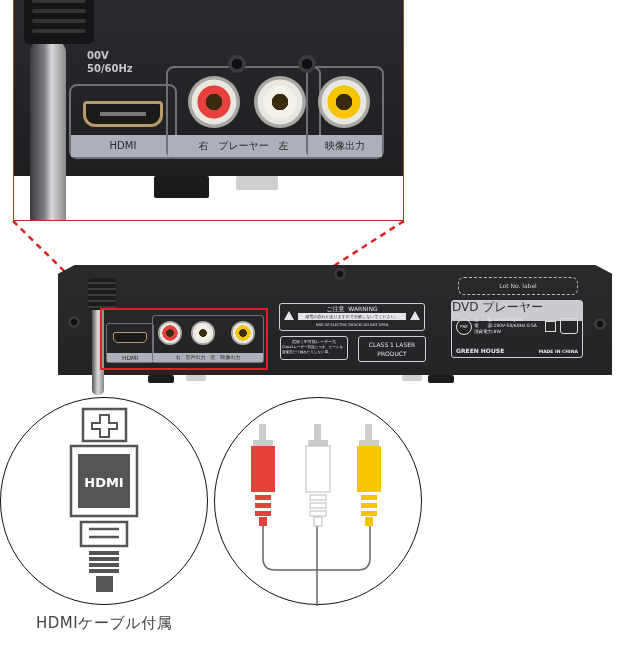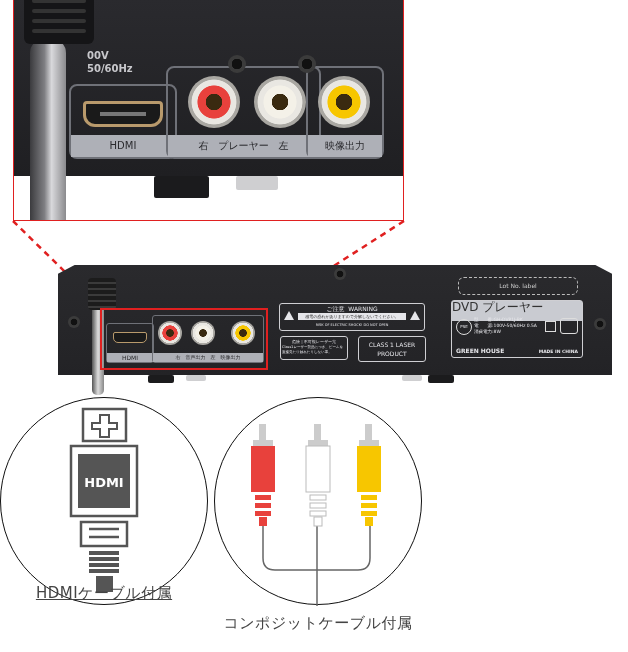--- a/index.html
+++ b/index.html
@@ -184,18 +184,17 @@
     <rect x="142" y="48" width="24" height="46" fill="#f7c600"></rect>
     <g fill="#f7c600">
         <rect x="146" y="97" width="16" height="5"></rect>
         <rect x="146" y="105" width="16" height="5"></rect>
         <rect x="146" y="113" width="16" height="5"></rect>
         <rect x="150" y="119" width="8" height="9"></rect>
       </g>
   </svg>
 </div>
 
-<div class="abs caption" style="left:0;top:583px;width:208px;text-decoration:underline;">
+<div class="abs caption" style="left:0;top:613px;width:208px;">
   <div>HDMIケーブル付属</div>
 </div>
 <div class="abs caption" style="left:205px;top:613px;width:226px;">
-  <div>コンポジットケーブル付属</div>
 </div>
 
 </body></html>

